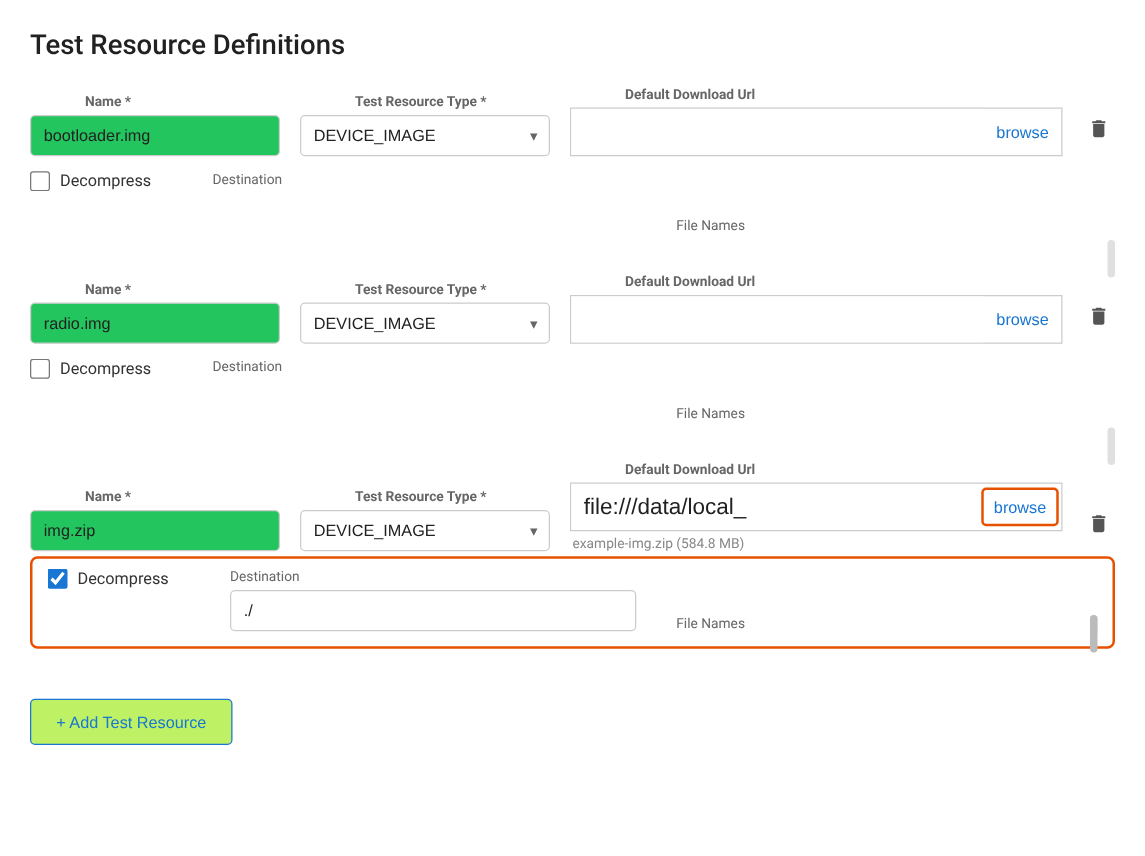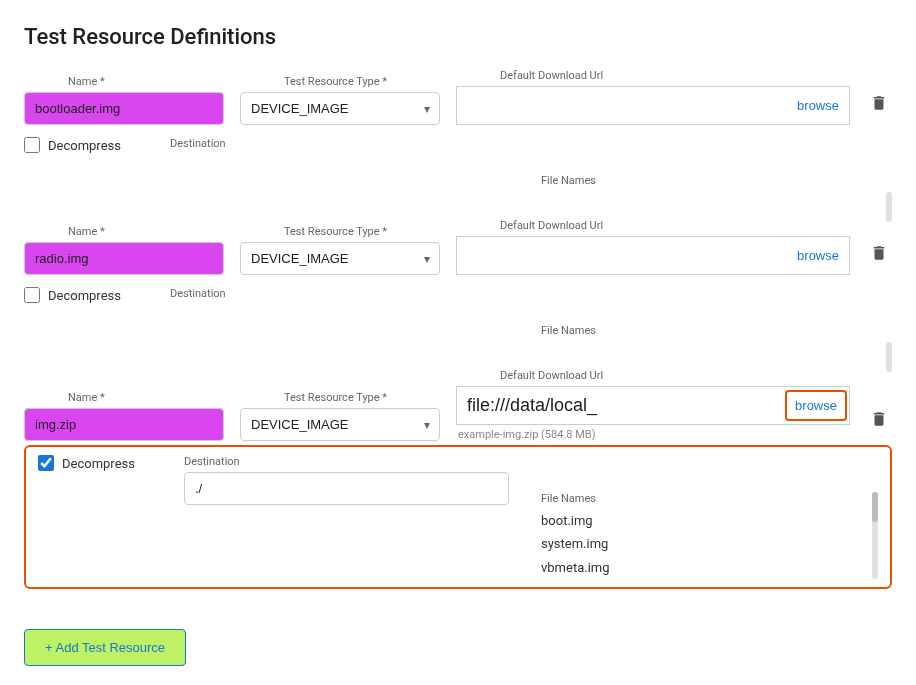--- a/index.html
+++ b/index.html
@@ -27,31 +27,31 @@
       margin-bottom: 0;
     }
     .field-group {
       display: flex;
       flex-direction: column;
     }
     .field-group label {
       font-size: 11px;
       color: #666;
       margin-bottom: 4px;
-      font-weight: 400;
+      font-weight: 700;
       padding-left: 44px;
     }
     .text-input {
       border: 1px solid #ccc;
       border-radius: 4px;
       padding: 8px 10px;
       font-size: 13px;
       color: #212121;
       outline: none;
-      background: #d946ef;
+      background: #22c55e;
     }
     .name-field { width: 200px; }
     .url-field-wrap {
       display: flex;
       flex-direction: column;
       flex: 1;
     }
     .url-row {
       display: flex;
       align-items: center;
@@ -349,25 +349,20 @@
         <div class="decompress-check-area">
     <input type="checkbox" checked="" style="accent-color: rgb(25, 118, 210);">
     <span class="decompress-label">Decompress</span>
   </div>
         <div class="destination-area">
       <label>Destination</label>
       <input class="destination-input" type="text" value="./" style="">
     </div>
         <div class="filenames-area" style="padding-right: 12px; position: relative;">
       <label>File Names</label>
-      <div class="filenames-list">
-            <div>boot.img</div>
-            <div>system.img</div>
-            <div>vbmeta.img</div>
-          </div>
     <div class="filenames-scroll">
             <div class="filenames-scroll-thumb"></div>
           </div>
         </div>
       </div>
       <div class="row-spacer"></div>
     </div>
   </div>
 
 <button class="add-btn">+ Add Test Resource</button>

